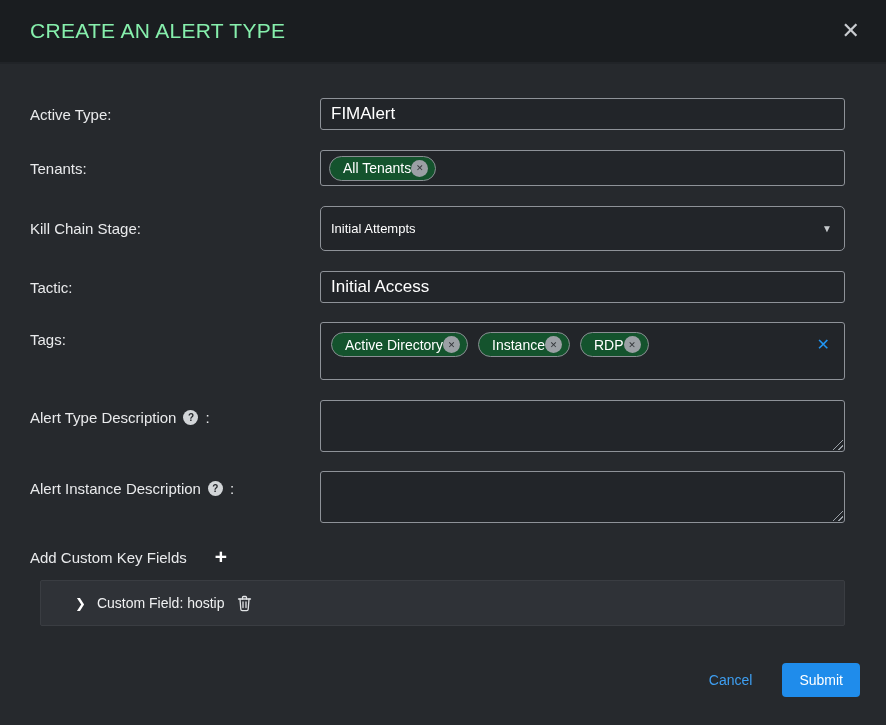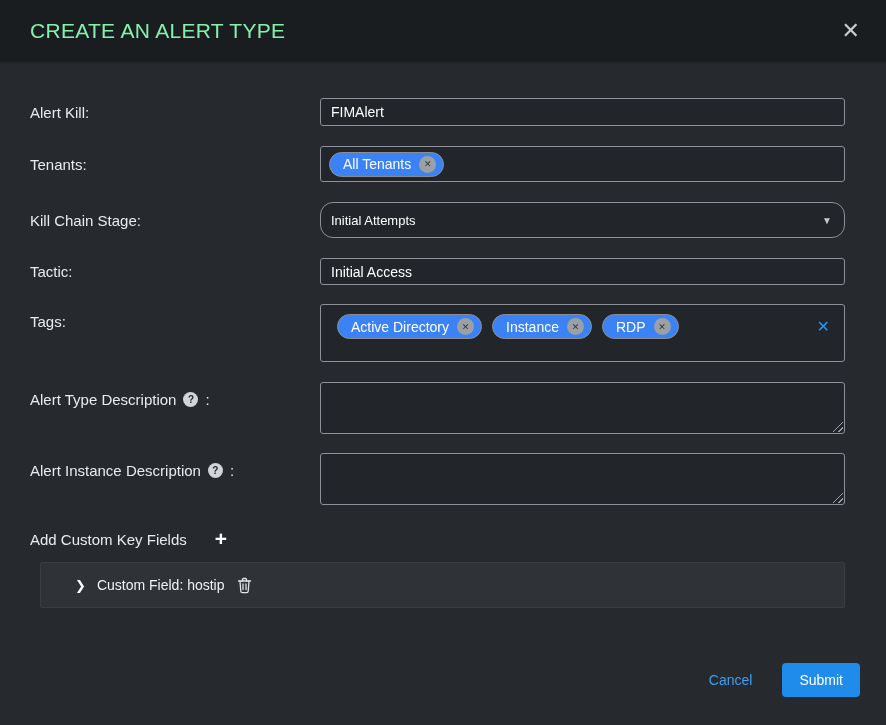--- a/index.html
+++ b/index.html
@@ -42,59 +42,59 @@
   .help-icon {
     width: 15px; height: 15px; border-radius: 50%;
     background: #d2d5d8; color: #26292d;
     font-size: 10px; font-weight: bold;
     display: inline-flex; align-items: center; justify-content: center;
     cursor: pointer;
   }
   .text-input {
     width: 100%; height: 28px;
     background: #222529; border: 1px solid #8e9298; border-radius: 3px;
-    color: #fff; font-size: 14px; padding: 8px 10px;
+    color: #fff; font-size: 17px; padding: 15px 10px;
     font-family: inherit; outline: none;
   }
   .text-input.slim { height: 27px; }
   
   .chip-box {
     min-height: 36px;
     background: #222529; border: 1px solid #8e9298; border-radius: 3px;
     padding: 4px 8px;
     display: flex; align-items: center; gap: 10px;
     cursor: text;
   }
   .chip {
-    display: inline-flex; align-items: center; gap: 8px;
-    background: #3b82f6; border: 1px solid #8a8e93; border-radius: 15px;
+    display: inline-flex; align-items: center; gap: 0;
+    background: #14532d; border: 1px solid #8a8e93; border-radius: 15px;
     padding: 3px 7px 3px 13px;
     color: #fff; font-size: 14px; white-space: nowrap;
   }
   .chip-remove {
     width: 17px; height: 17px; border-radius: 50%;
     background: #9ba0a5; color: #34373b;
     font-size: 9px; font-weight: bold;
     display: inline-flex; align-items: center; justify-content: center;
     cursor: pointer;
   }
   
   .select {
-    height: 36px;
-    background: #222529; border: 1px solid #8e9298; border-radius: 13px;
+    height: 45px;
+    background: #222529; border: 1px solid #8e9298; border-radius: 5px;
     padding: 0 12px 0 10px;
     display: flex; align-items: center;
     color: #fff; font-size: 13px; cursor: pointer;
   }
   .select .caret { margin-left: auto; color: #c6c9cc; font-size: 10px; }
   
   .tags-box {
     min-height: 58px;
     background: #222529; border: 1px solid #8e9298; border-radius: 3px;
-    padding: 9px 14px 9px 16px;
+    padding: 9px 14px 9px 10px;
     display: flex; align-items: flex-start;
     cursor: text;
     text-align: center;
   }
   .chips { display: flex; gap: 10px; flex-wrap: wrap; }
   .clear-icon {
     margin-left: auto; margin-top: 3px;
     color: #2196f3; font-size: 16px; font-weight: bold; cursor: pointer;
   }
   
@@ -152,21 +152,21 @@
 
   <div class="modal-header">
     <div class="modal-title">CREATE AN ALERT TYPE</div>
     <span class="close-icon">✕</span>
   </div>
 
   <div class="modal-body">
 
     <div class="row">
       <div class="label">
-        <span>Alert Kill:</span>
+        <span>Active Type:</span>
       </div>
       <div class="field">
         <input class="text-input" type="text" value="FIMAlert" style="">
       </div>
     </div>
 
     <div class="row">
       <div class="label">
         <span>Tenants:</span>
       </div>

